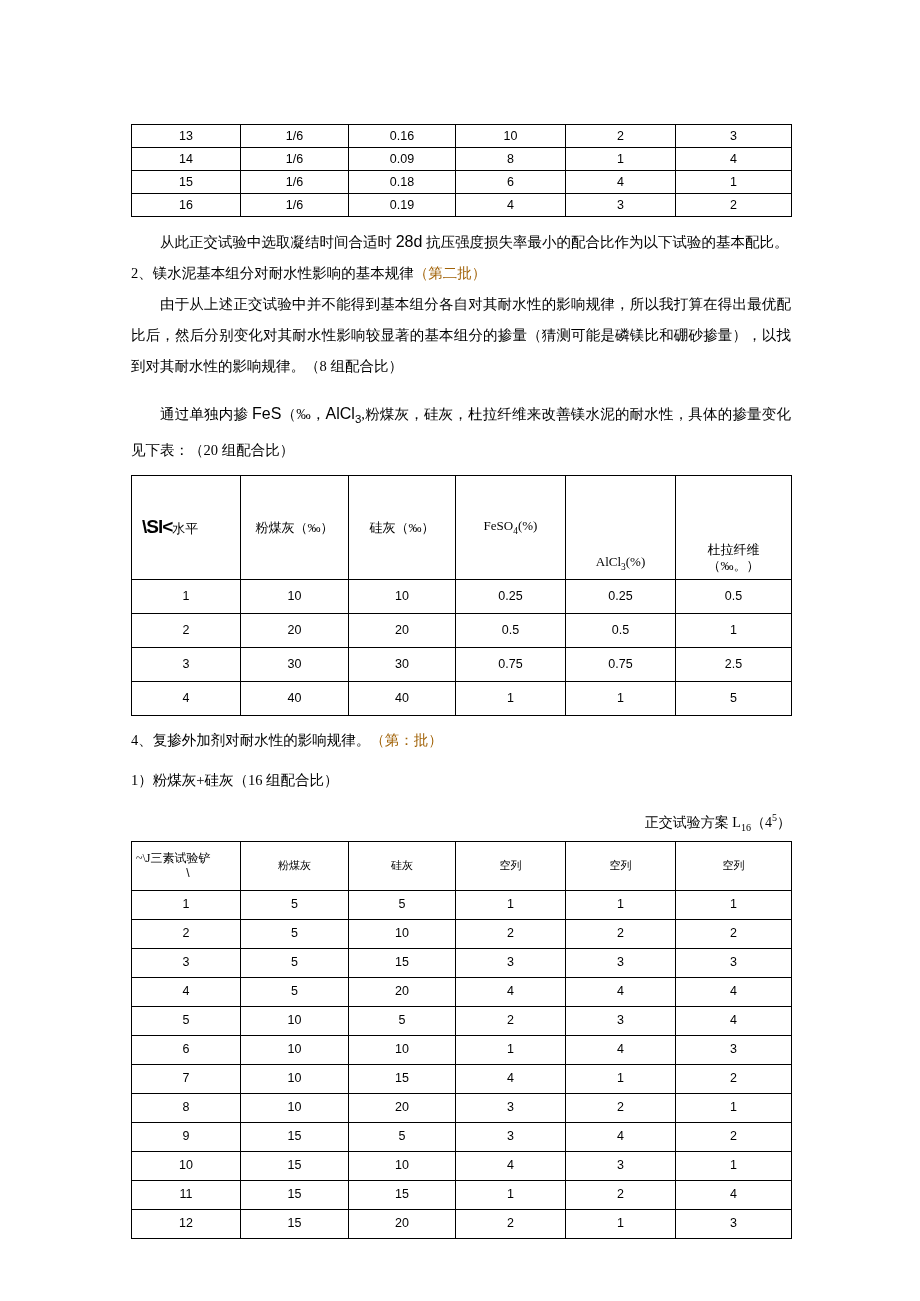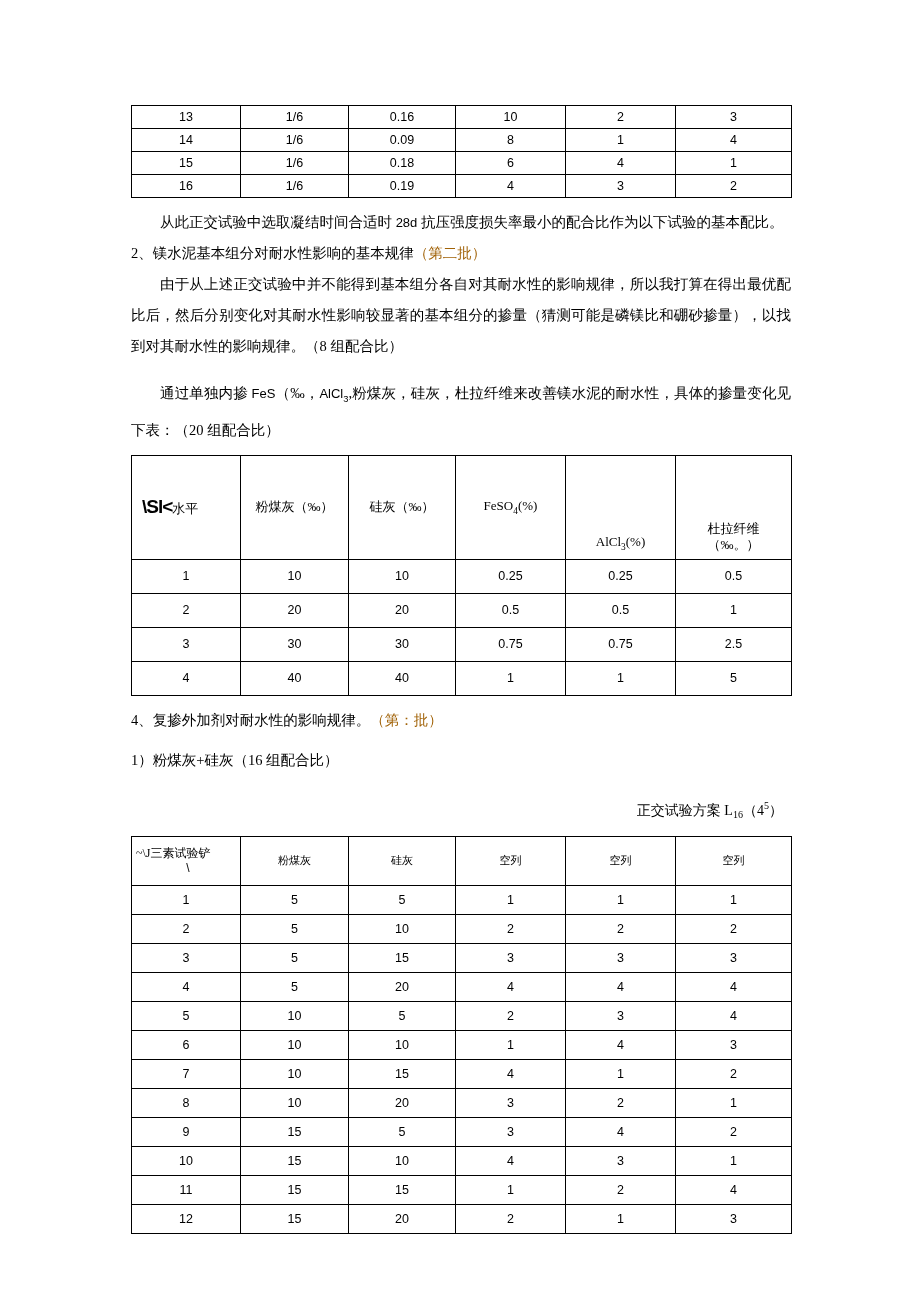--- a/index.html
+++ b/index.html
@@ -15,21 +15,21 @@
     position: relative;
     width: 920px;
     height: 1301px;
     background: #ffffff;
     overflow: hidden;
     box-sizing: border-box;
   }
   .content {
     position: absolute;
     left: 131px;
-    top: 105px;
+    top: 124px;
     width: 660px;
   }
 
   
   table.doc-table {
     width: 660px;
     border-collapse: collapse;
     table-layout: fixed;
     margin: 0;
   }
@@ -120,26 +120,26 @@
     text-align: justify;
     color: #000;
   }
   p.indent { text-indent: 2em; }
   .gap-sm { height: 9px; }
   .gap-md { height: 16px; }
   .accent { color: #a16207; }
   .right-label {
     font-size: 14px;
     text-align: right;
-    margin: 8px;
+    margin: 0;
     line-height: 26px;
   }
   .latin {
     font-family: "Liberation Sans", "DejaVu Sans", sans-serif;
-    font-size: 13px;
+    font-size: 16px;
     margin-top: 28px;
   }
   .latin-ser {
     font-family: "Liberation Serif", "DejaVu Serif", serif;
   }
 </style>
 </head>
 <body>
 
 <div class="page">

